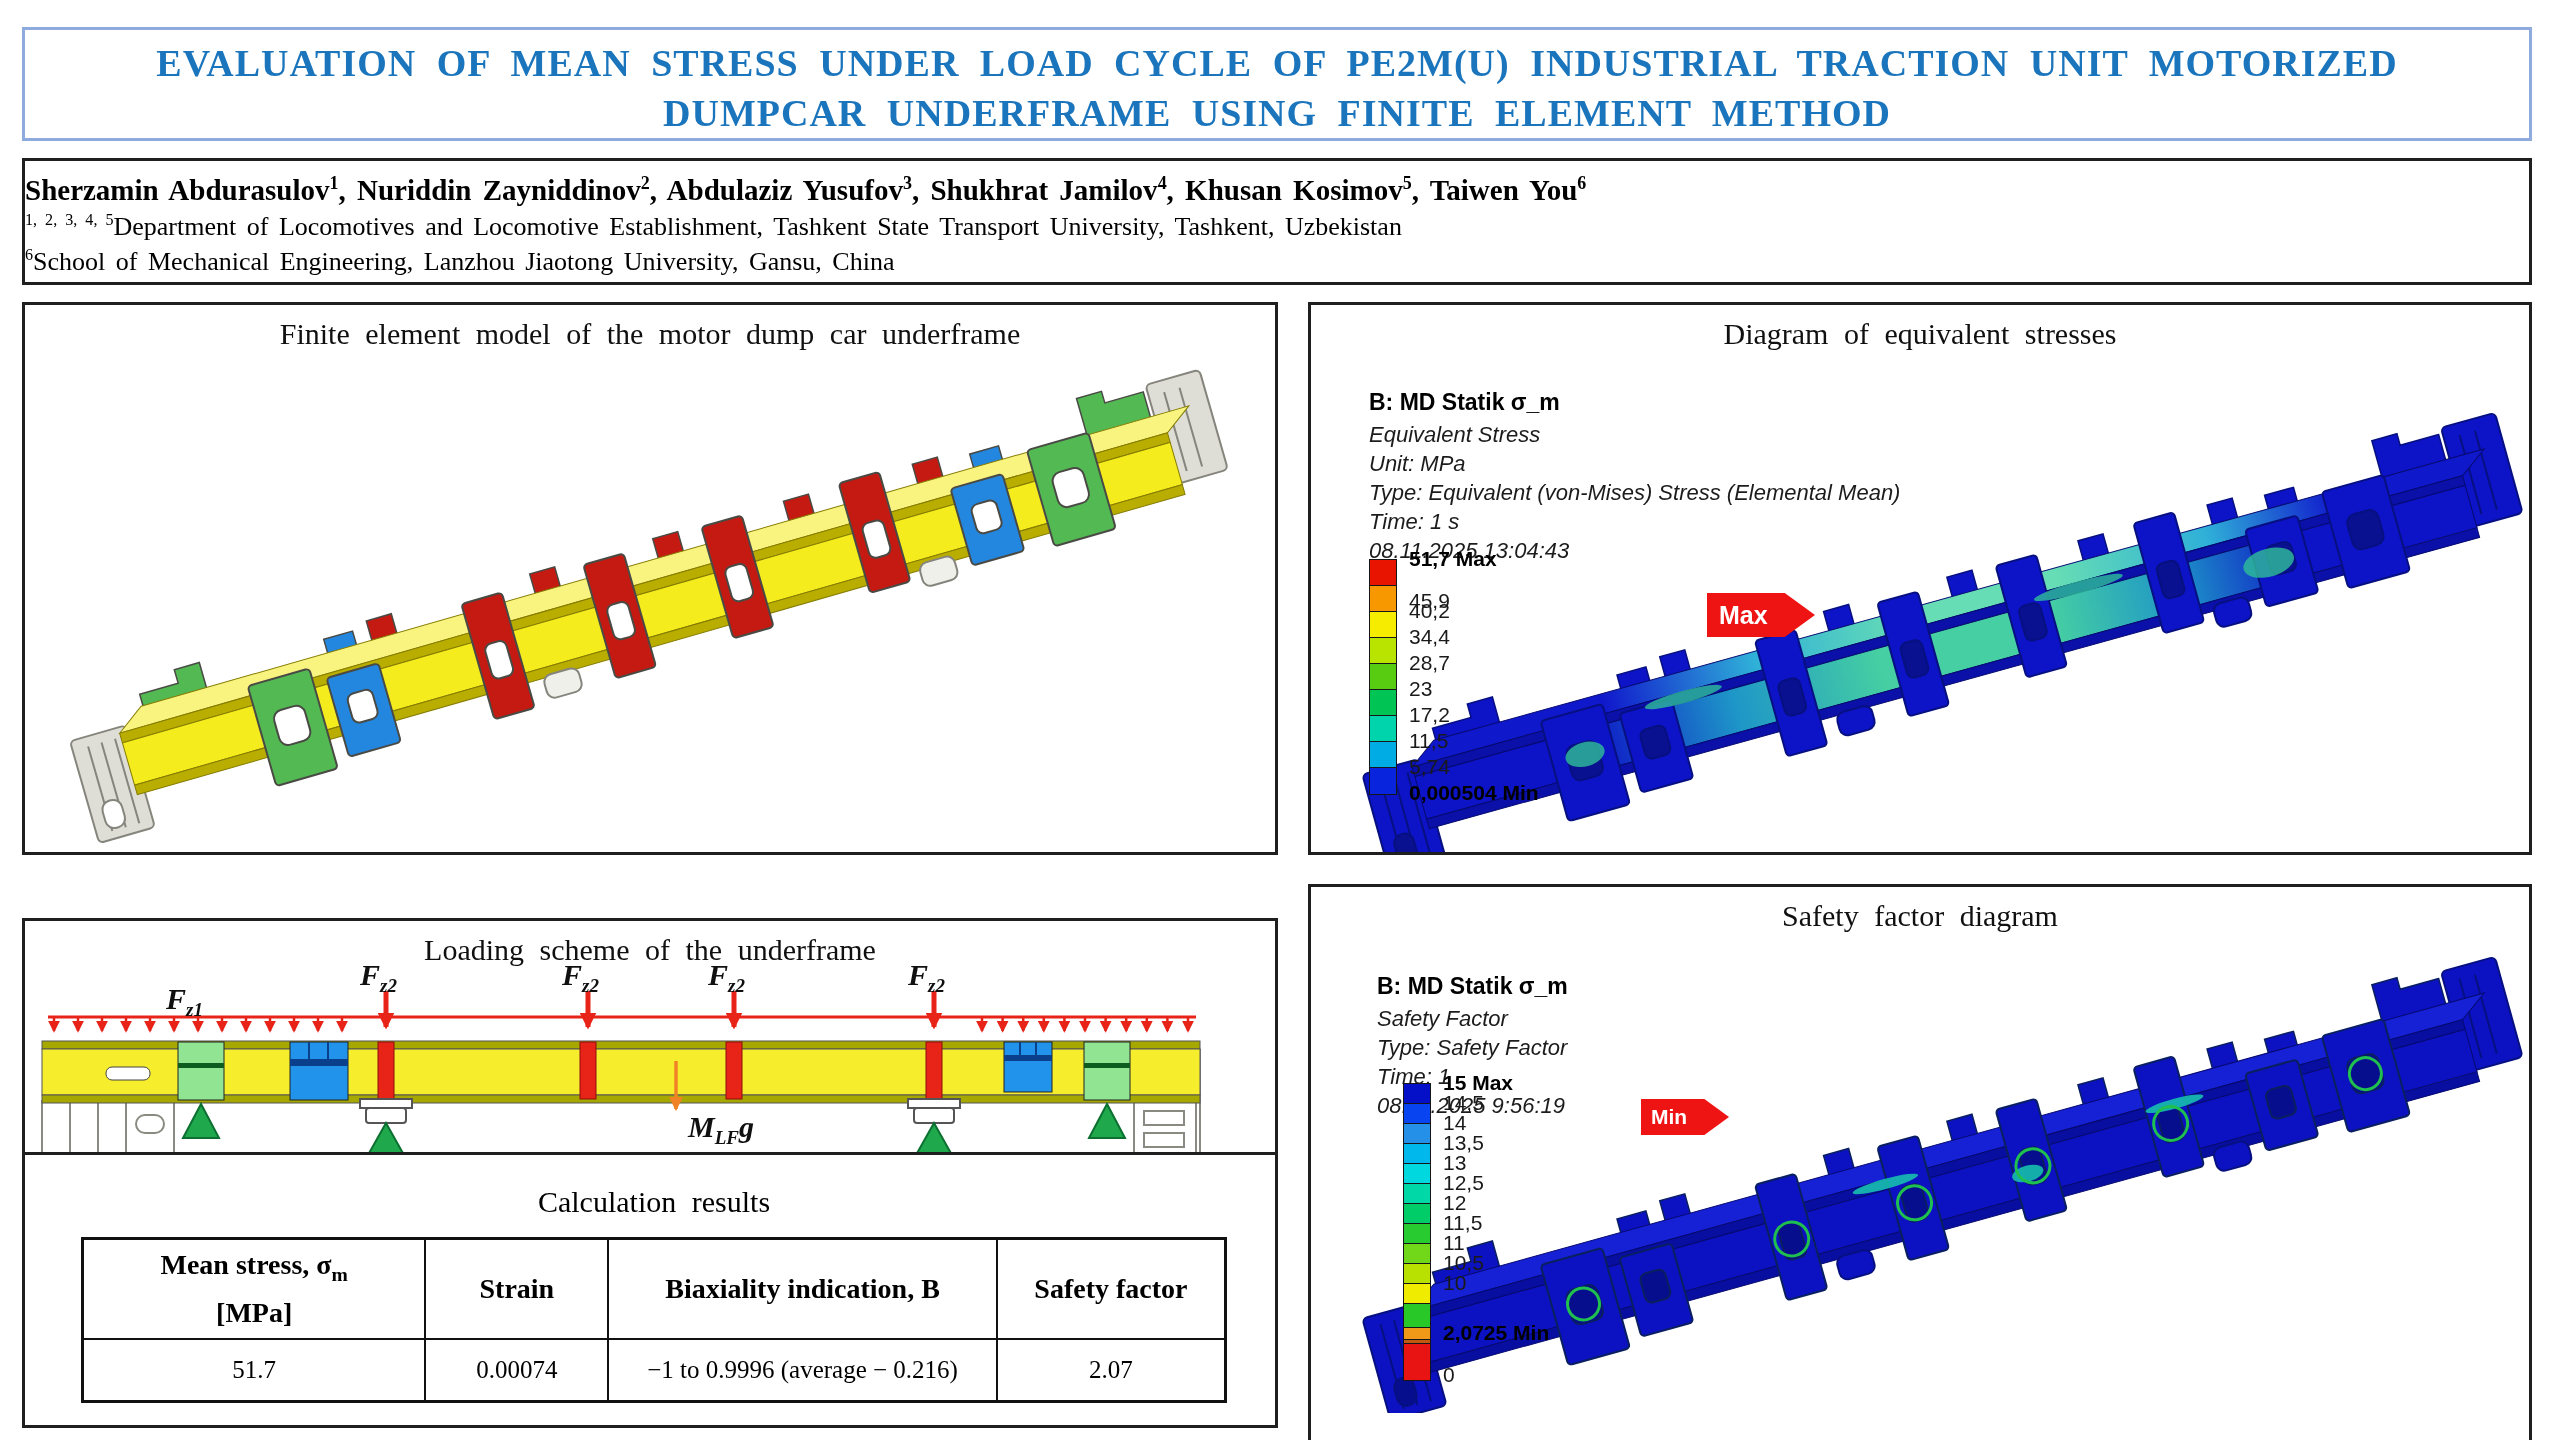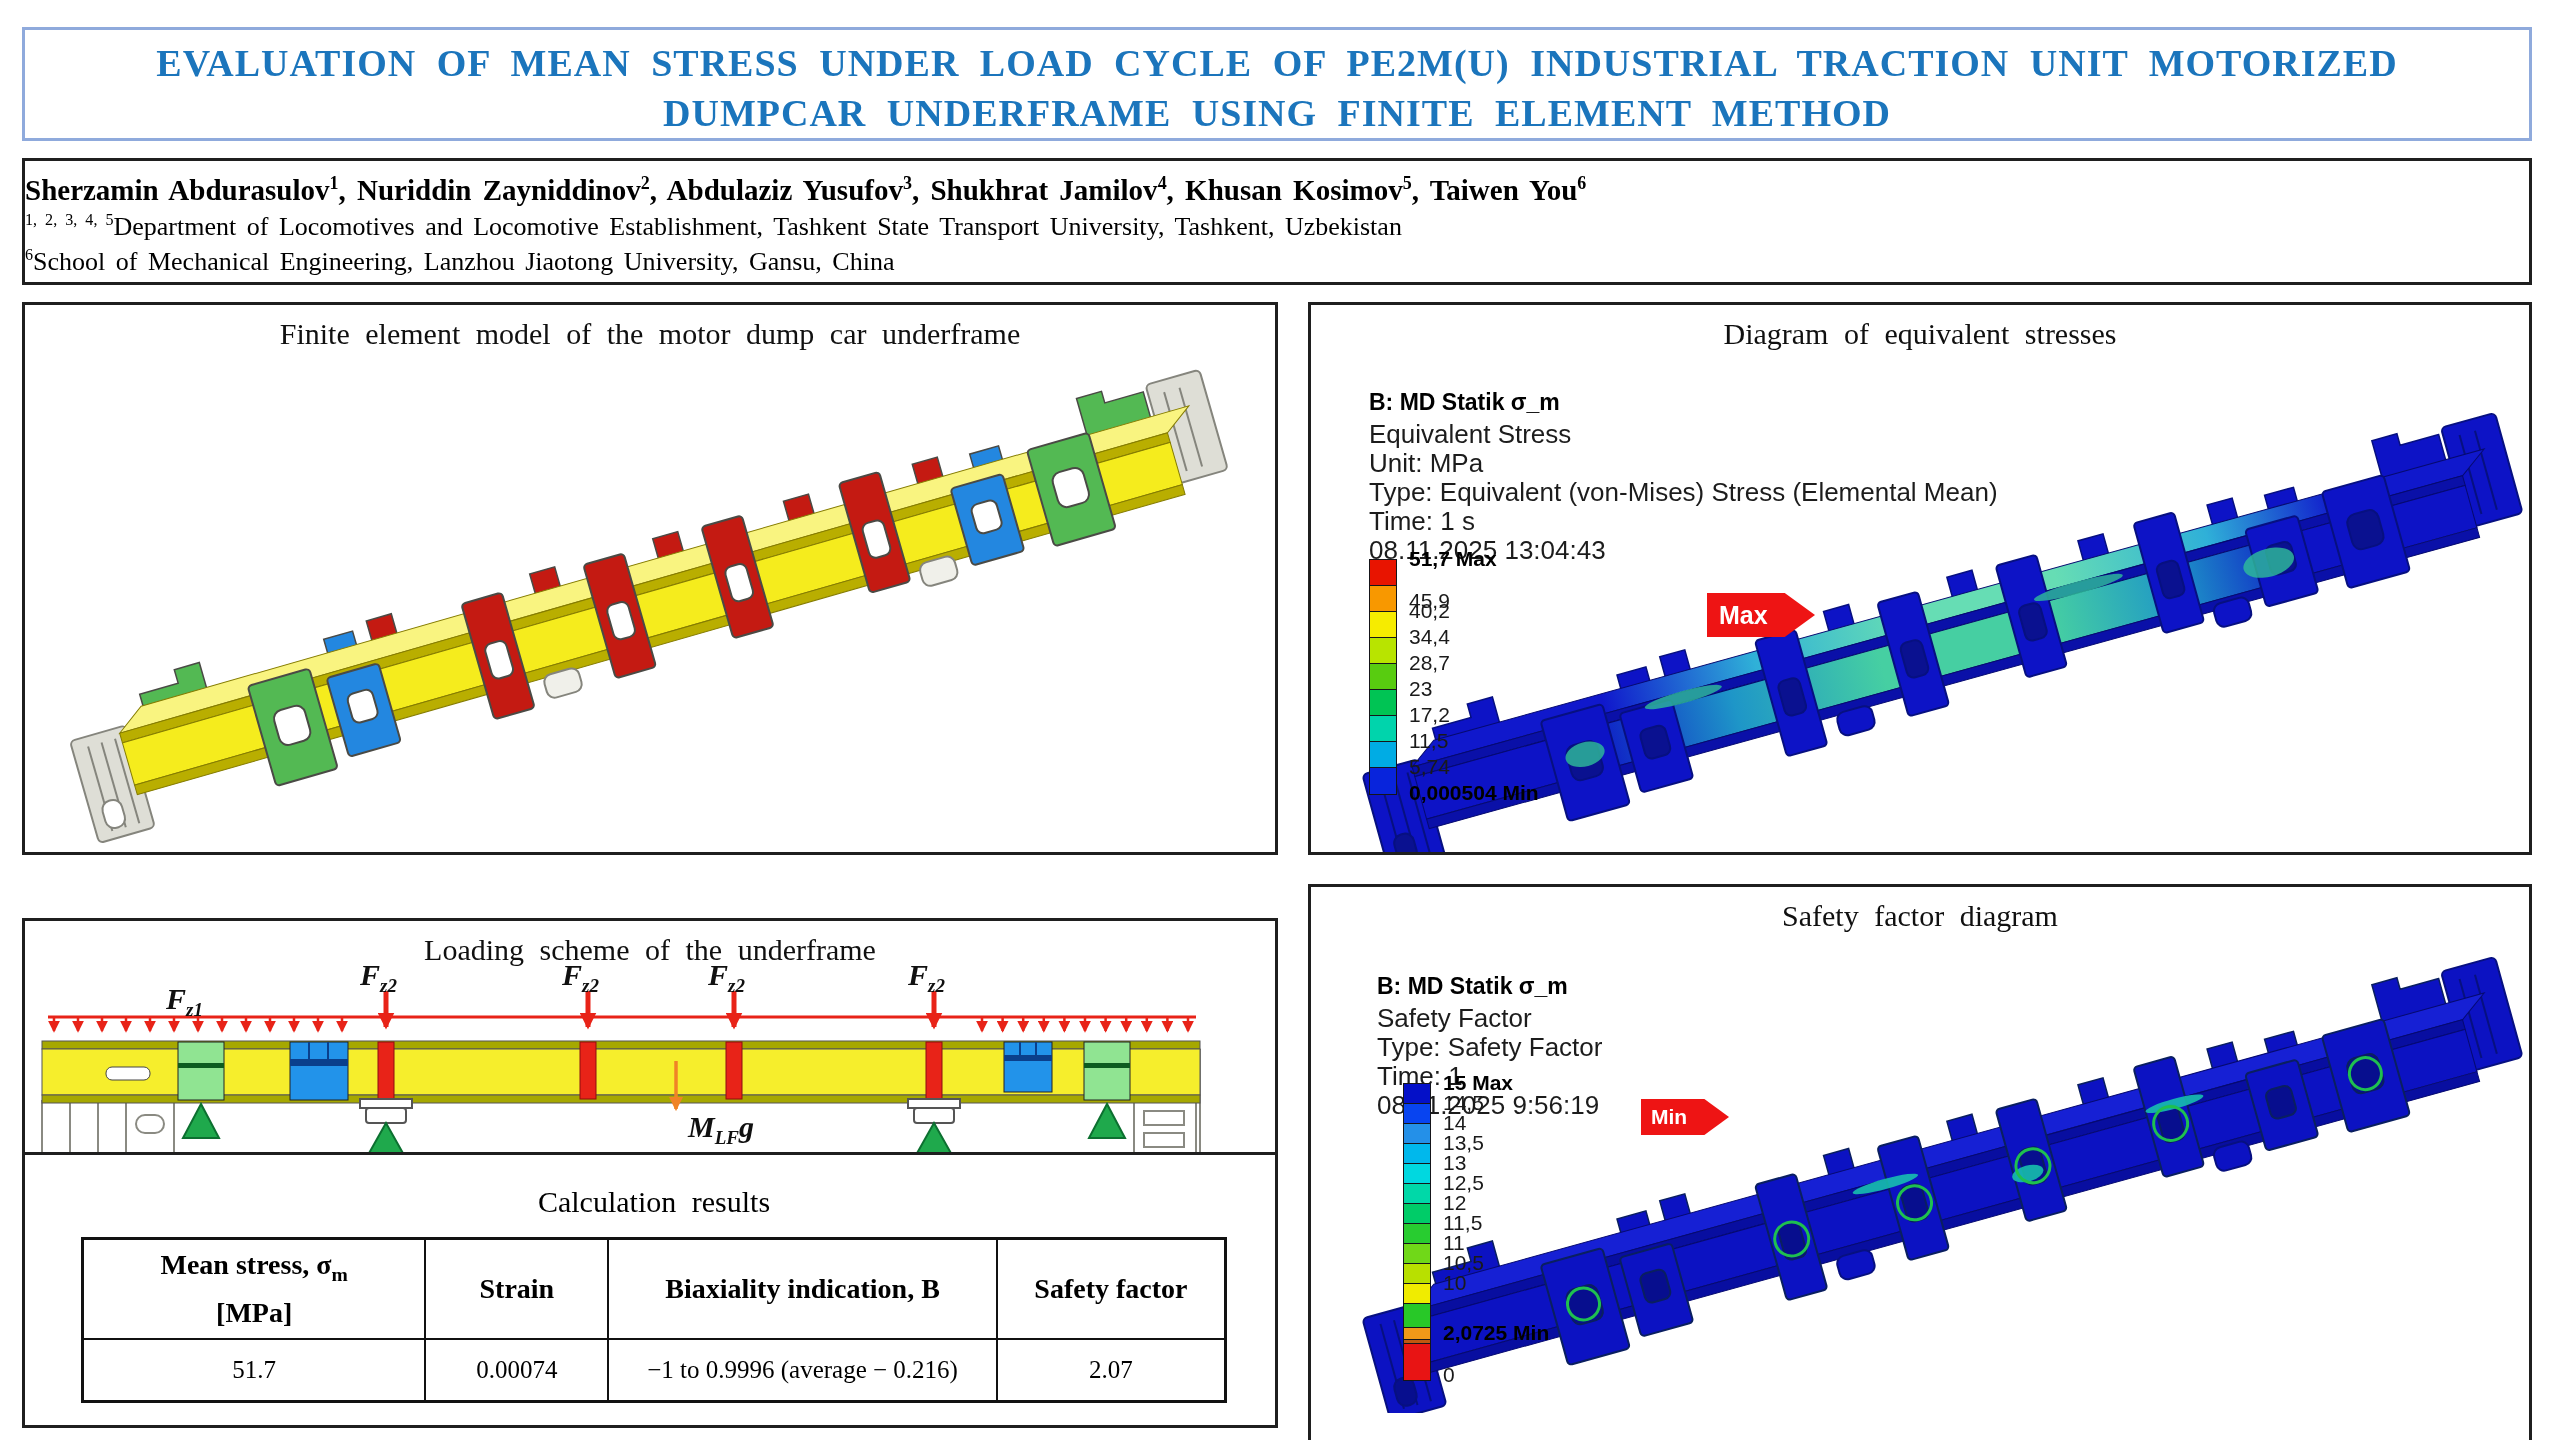--- a/index.html
+++ b/index.html
@@ -28,21 +28,21 @@
   .fe-svg{top:46px;width:1250px;height:503px;}
   .stress-svg{top:40px;width:1218px;height:508px;}
   .safety-svg{top:34px;width:1218px;height:492px;}
   .load-svg{position:absolute;left:3px;top:44px;width:1250px;height:205px;}
 
   
   .ansys-info{position:absolute;font-family:"Liberation Sans",sans-serif;color:#1c1c1c;}
   .stress-info{left:58px;top:84px;}
   .safety-info{left:66px;top:86px;}
   .info-title{font-weight:bold;font-size:23px;color:#000;margin-bottom:4px;}
-  .info-line{font-size:26px;line-height:29px;}
+  .info-line{font-size:22px;line-height:29px;font-style:italic;}
 
   
   .legend{position:absolute;width:240px;}
   .stress-legend{left:58px;top:254px;height:260px;}
   .safety-legend{left:92px;top:196px;height:320px;}
   .lg-bar{position:absolute;left:0;top:0;width:26px;border:1px solid #15151a;box-sizing:content-box;}
   .lg-swatch{width:26px;border-bottom:1px solid #15151a;box-sizing:border-box;}
   .lg-swatch:last-child{border-bottom:none;}
   .lg-label{position:absolute;left:40px;font-family:"Liberation Sans",sans-serif;font-size:21px;line-height:22px;color:#1a1a1a;white-space:nowrap;}
   .lg-label.bold{font-weight:bold;color:#000;}

